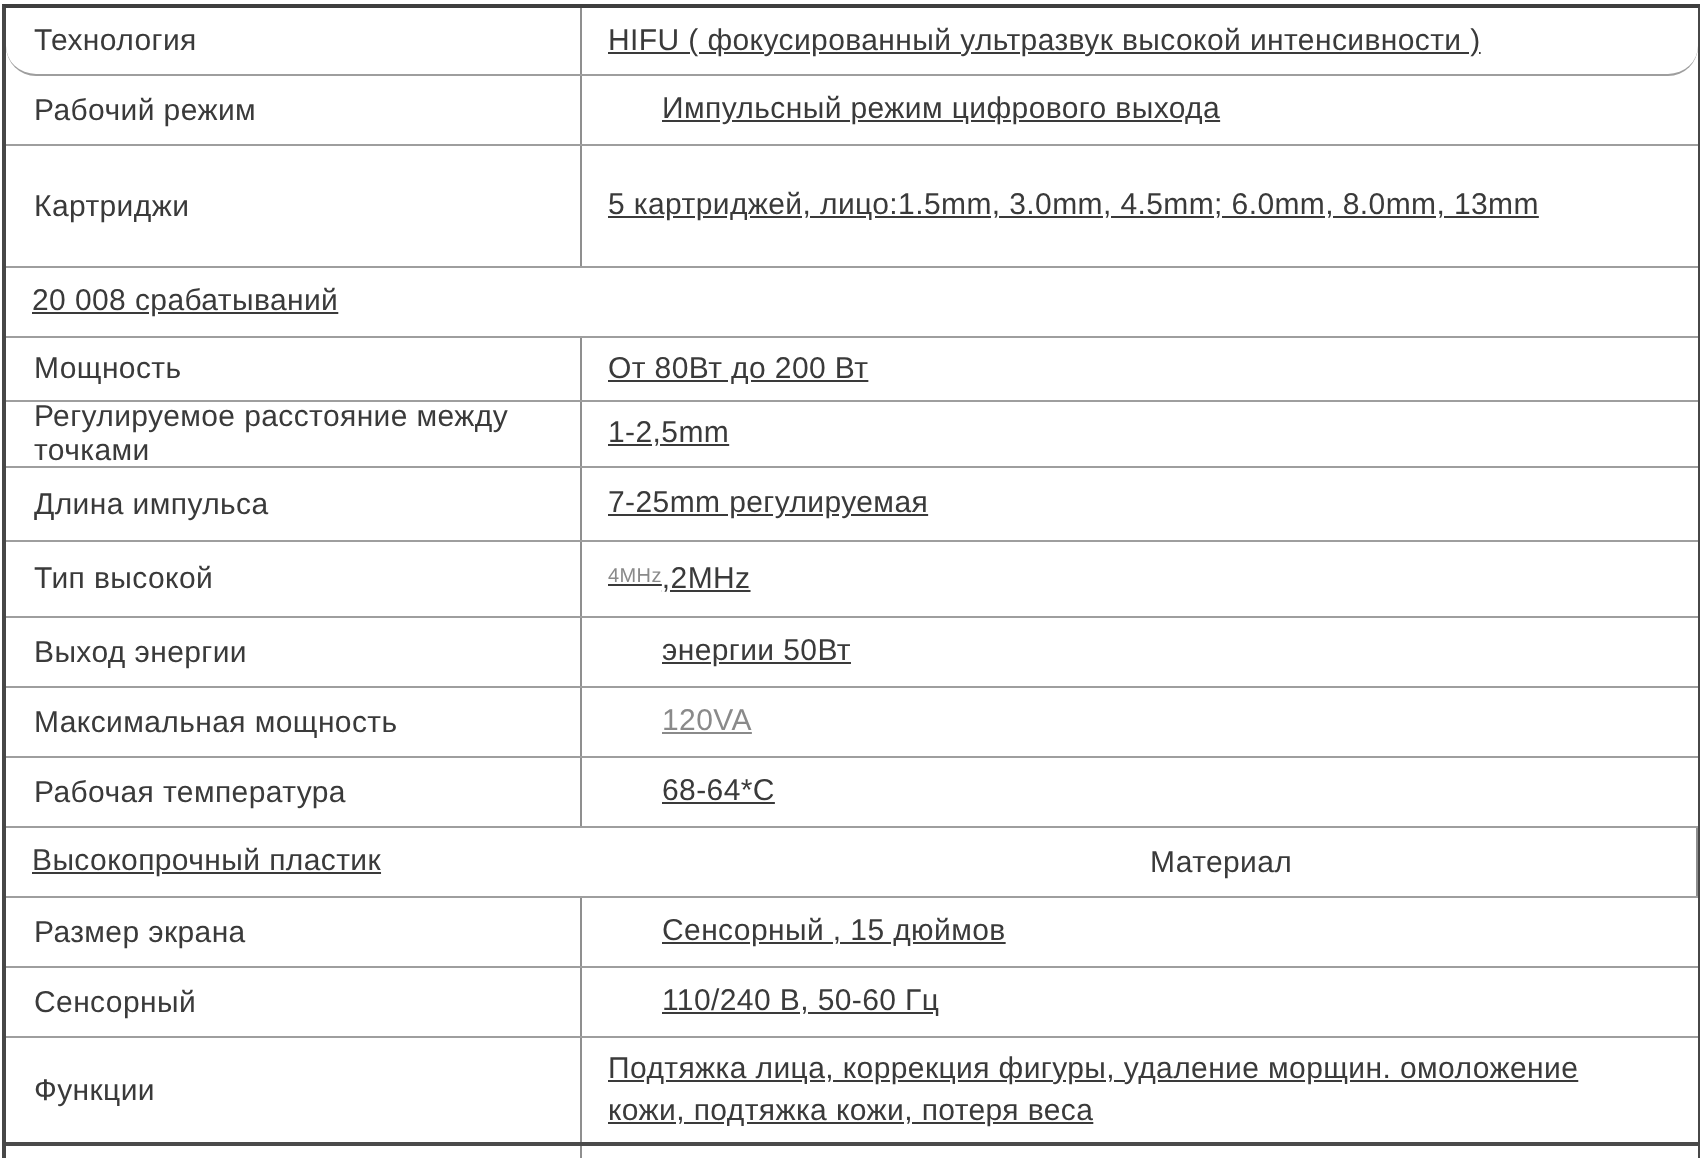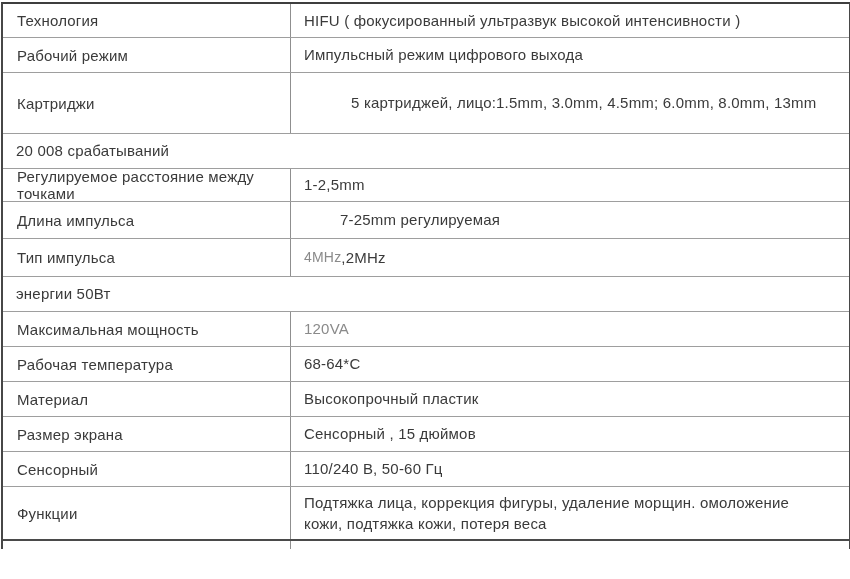--- a/index.html
+++ b/index.html
@@ -48,31 +48,32 @@
     font-size: 15px;
     letter-spacing: 0.2px;
   }
   .cell.value {
     flex: 1 1 auto;
     padding-left: 13px;
     padding-right: 28px;
     font-size: 15px;
     line-height: 1.42;
     letter-spacing: 0.2px;
+    text-decoration: underline;
   }
   .sm-label { font-size: 12.5px; letter-spacing: 0; }
   .sm-value { font-size: 13px; padding-left: 17px; }
-  .muted { color: #8a8a8a; font-size: 14px; }
-  .h34 { height: 34px; }
-  .h35 { height: 35px; }
+  .muted { color: #8a8a8a; font-size: 10px; }
+  .h34 { height: 34px; border-radius: 15px; }
+  .h35 { height: 35px; gap: 27px; }
   .h32 { height: 32px; }
   .h33 { height: 33px; }
-  .h37 { height: 37px; gap: 36px; }
+  .h37 { height: 37px; }
   .h38 { height: 38px; }
-  .h61 { height: 61px; gap: 47px; }
+  .h61 { height: 61px; }
   .h54 { height: 54px; justify-content: space-between; }
   .partial-row {
     display: flex;
     height: 8px;
   }
   .partial-row .label {
     border-right: 1px solid #8f8f8f;
   }
 </style>
 </head>
@@ -92,56 +93,61 @@
 
   <div class="row h61">
     <div class="cell label">Картриджи</div>
     <div class="cell value sm-value">5 картриджей, лицо:1.5mm, 3.0mm, 4.5mm; 6.0mm, 8.0mm,  13mm</div>
   </div>
 
   <div class="row h35">
     <div class="cell value">20 008 срабатываний</div>
   </div>
 
+  <div class="row h32">
+    <div class="cell label">Мощность</div>
+    <div class="cell value">От 80Вт до 200 Вт</div>
+  </div>
 
   <div class="row h33">
     <div class="cell label sm-label">Регулируемое расстояние между точками</div>
     <div class="cell value">1-2,5mm</div>
   </div>
 
   <div class="row h37">
     <div class="cell label">Длина импульса</div>
     <div class="cell value">7-25mm регулируемая</div>
   </div>
 
   <div class="row h38">
-    <div class="cell label">Тип импульса</div>
+    <div class="cell label">Тип высокой</div>
     <div class="cell value">
         <span class="muted">4MHz</span>
         <span> ,2MHz</span>
       </div>
   </div>
 
   <div class="row h35">
+    <div class="cell label">Выход энергии</div>
     <div class="cell value">энергии 50Вт</div>
   </div>
 
   <div class="row h35">
     <div class="cell label">Максимальная мощность</div>
     <div class="cell value muted">120VA</div>
   </div>
 
   <div class="row h35">
     <div class="cell label">Рабочая температура</div>
     <div class="cell value">68-64*C</div>
   </div>
 
   <div class="row h35">
+    <div class="cell value">Высокопрочный пластик</div>
     <div class="cell label">Материал</div>
-    <div class="cell value">Высокопрочный пластик</div>
   </div>
 
   <div class="row h35">
     <div class="cell label">Размер экрана</div>
     <div class="cell value">Сенсорный , 15 дюймов</div>
   </div>
 
   <div class="row h35">
     <div class="cell label">Сенсорный</div>
     <div class="cell value">110/240 В, 50-60 Гц</div>

